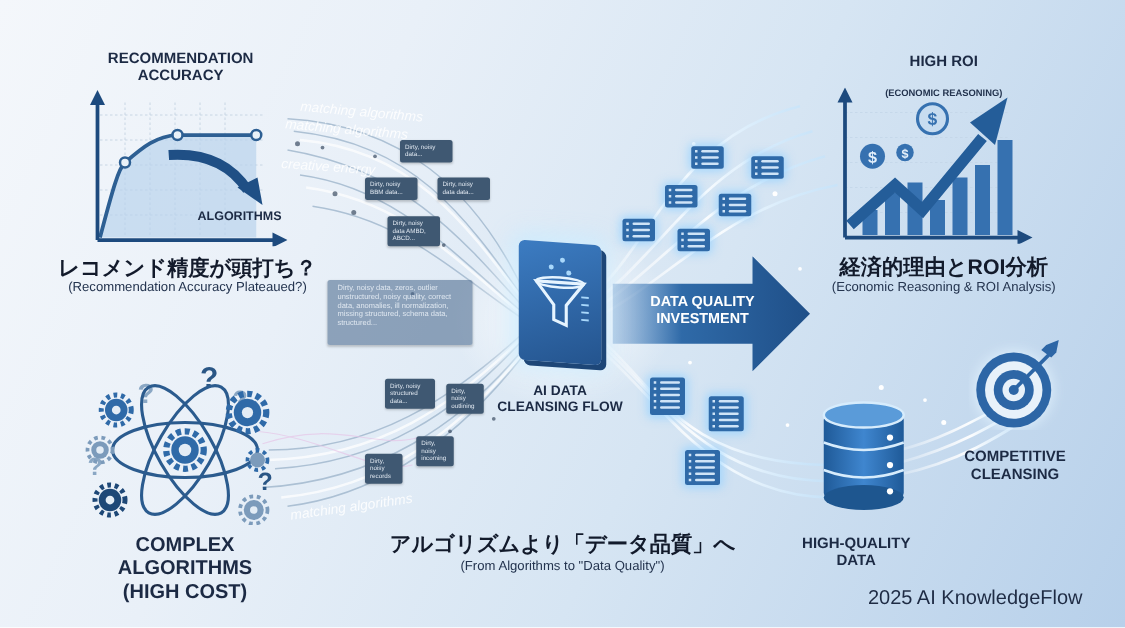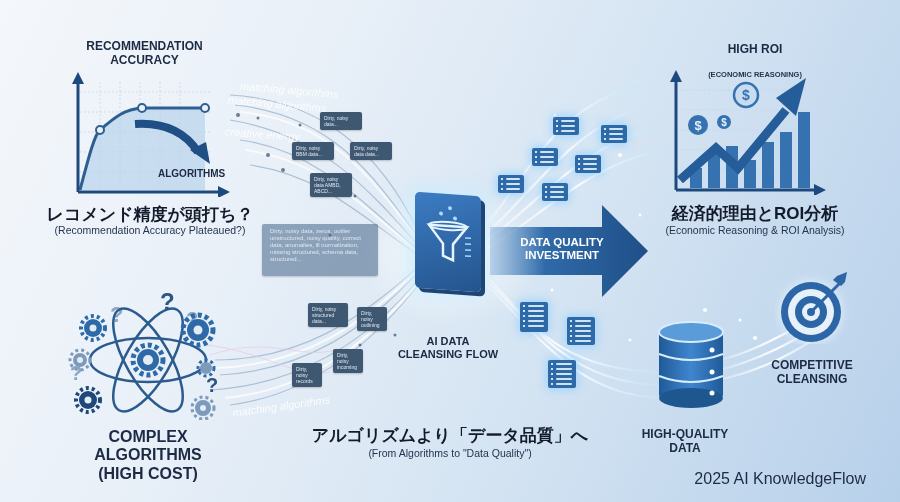--- a/index.html
+++ b/index.html
@@ -209,21 +209,21 @@
       <path d="M14 32 L 52 32 L 38 50 L 38 66 L 28 62 L 28 50 Z" fill="none" stroke="#e6f4ff" stroke-width="2.5"></path>
       <ellipse cx="33" cy="32" rx="19" ry="4" fill="none" stroke="#e6f4ff" stroke-width="2"></ellipse>
       <g fill="#a9d8fb">
           <rect x="50" y="42" width="6" height="1.5"></rect>
           <rect x="50" y="48" width="6" height="1.5"></rect>
           <rect x="50" y="54" width="6" height="1.5"></rect>
           <rect x="50" y="60" width="6" height="1.5"></rect>
         </g>
     </svg>
   </div>
-  <div class="lbl" style="left:388px;top:307px;width:120px;font-size:11px;margin-top:28px;">
+  <div class="lbl" style="left:388px;top:307px;width:120px;font-size:11px;">
     <div>AI DATA</div>
     <div>CLEANSING FLOW</div>
   </div>
 
   <svg class="abs" style="left:490px;top:205px" width="158" height="92">
     <defs>
         <linearGradient id="arrG" x1="0" x2="1">
           <stop offset="0" stop-color="#4d86c2" stop-opacity="0.3"></stop>
           <stop offset="0.35" stop-color="#2f6aa8"></stop>
           <stop offset="1" stop-color="#1f4f88"></stop>

